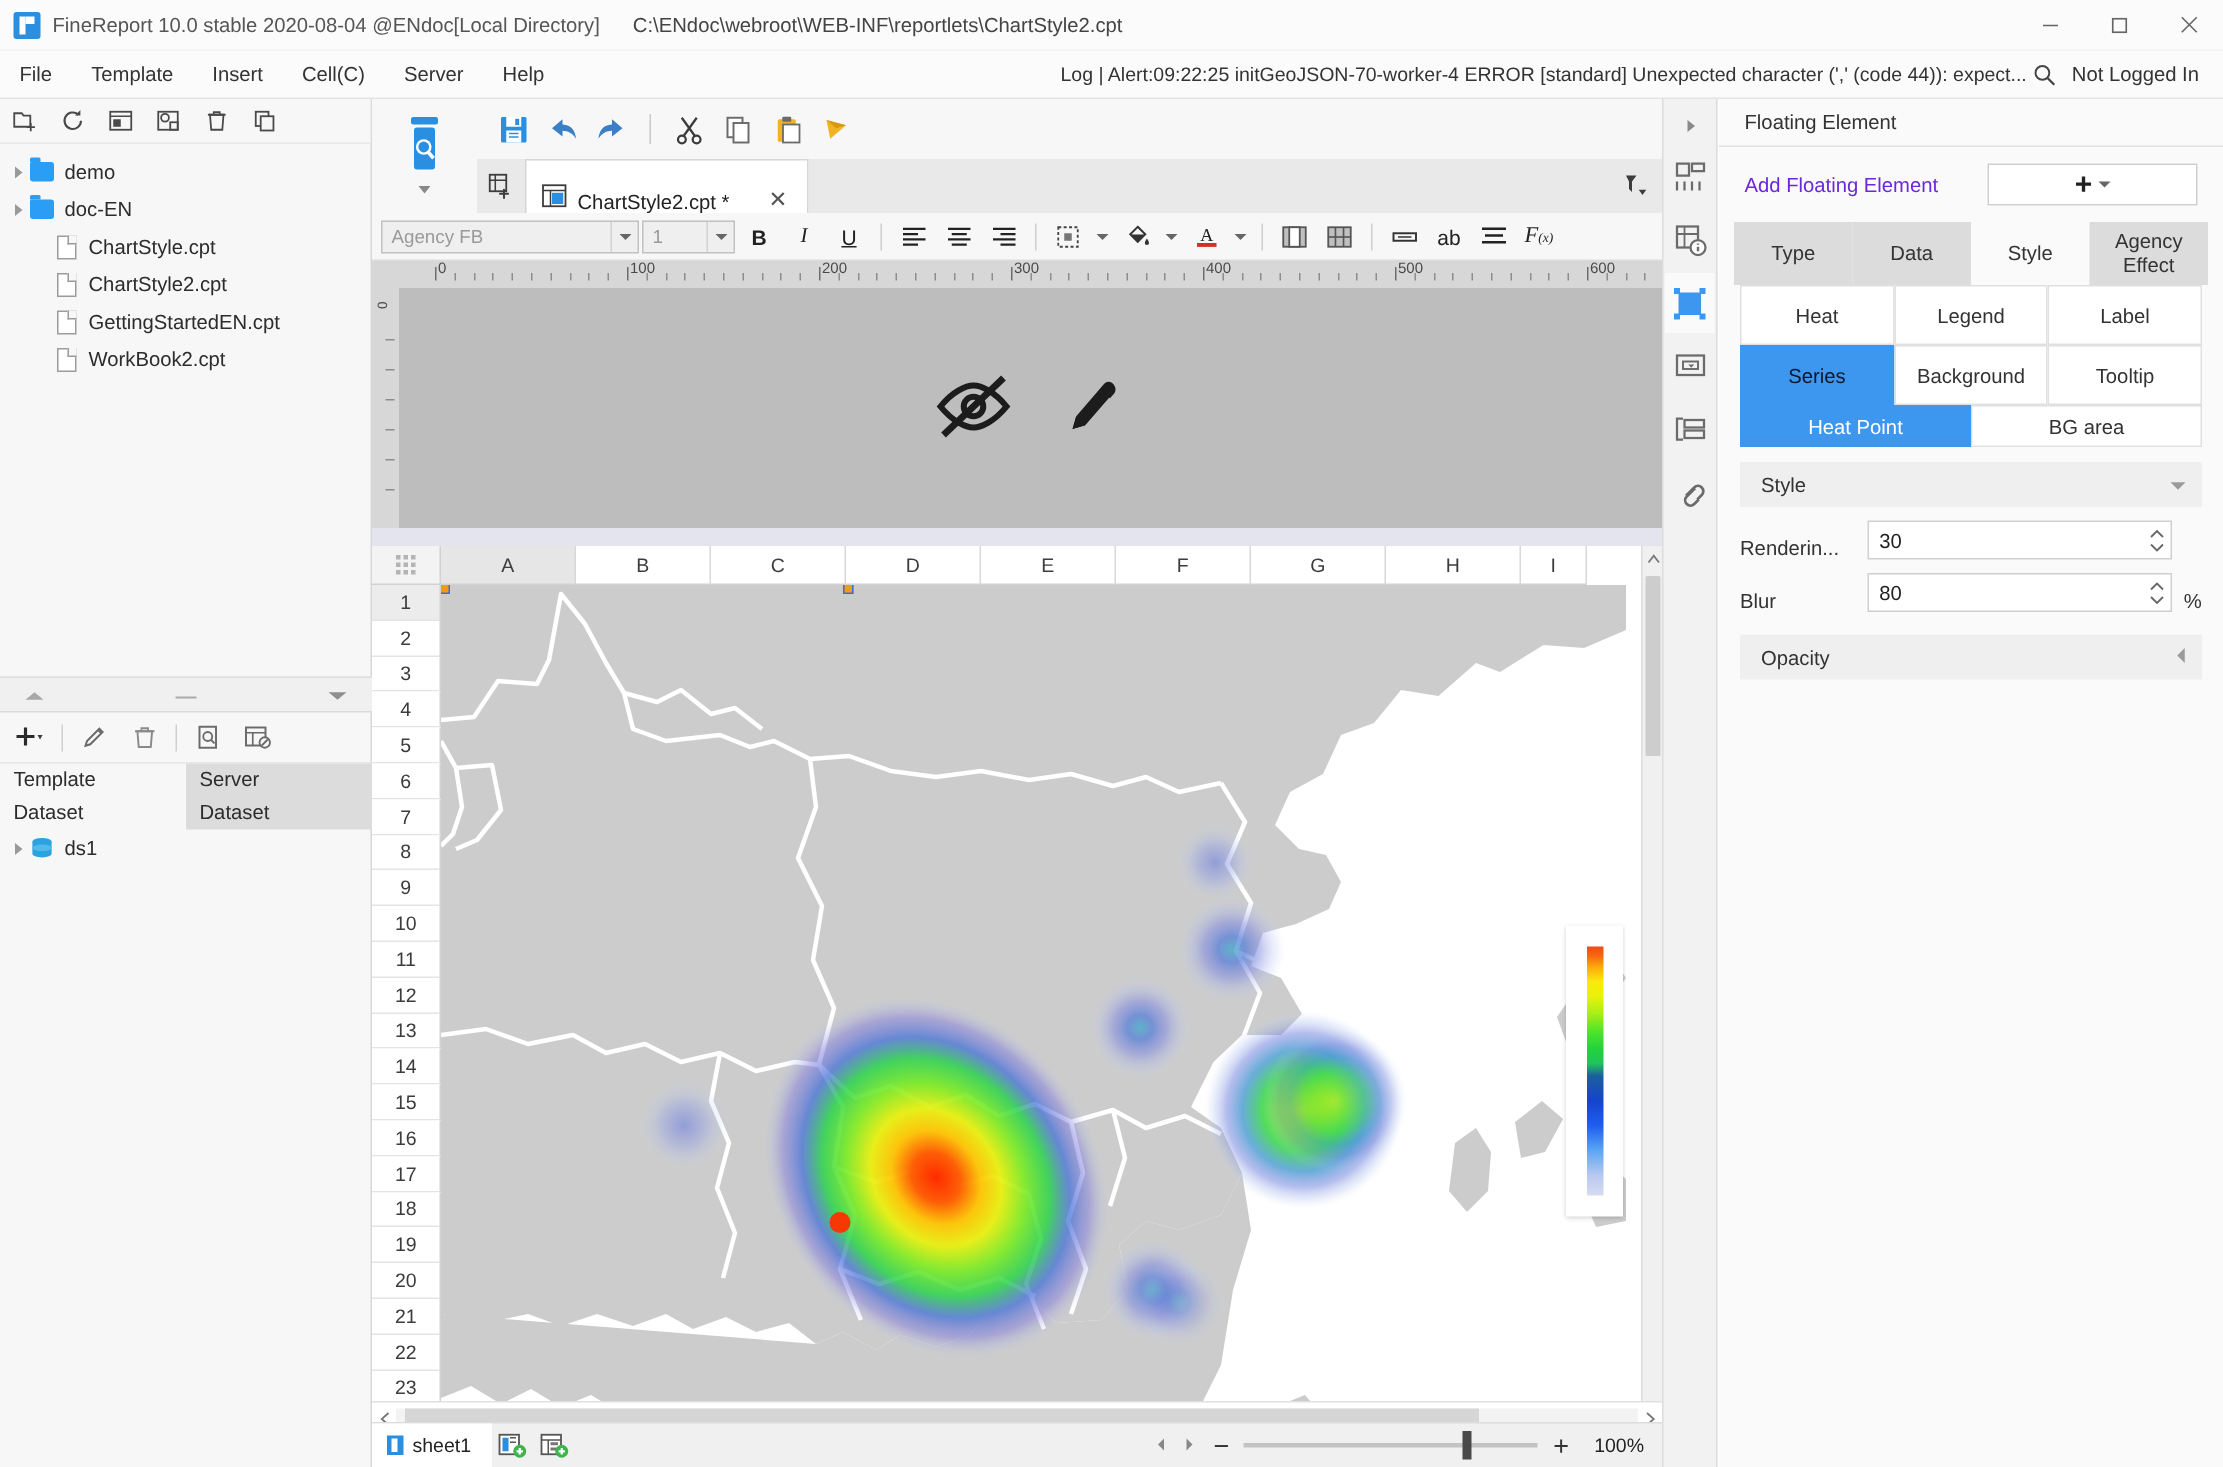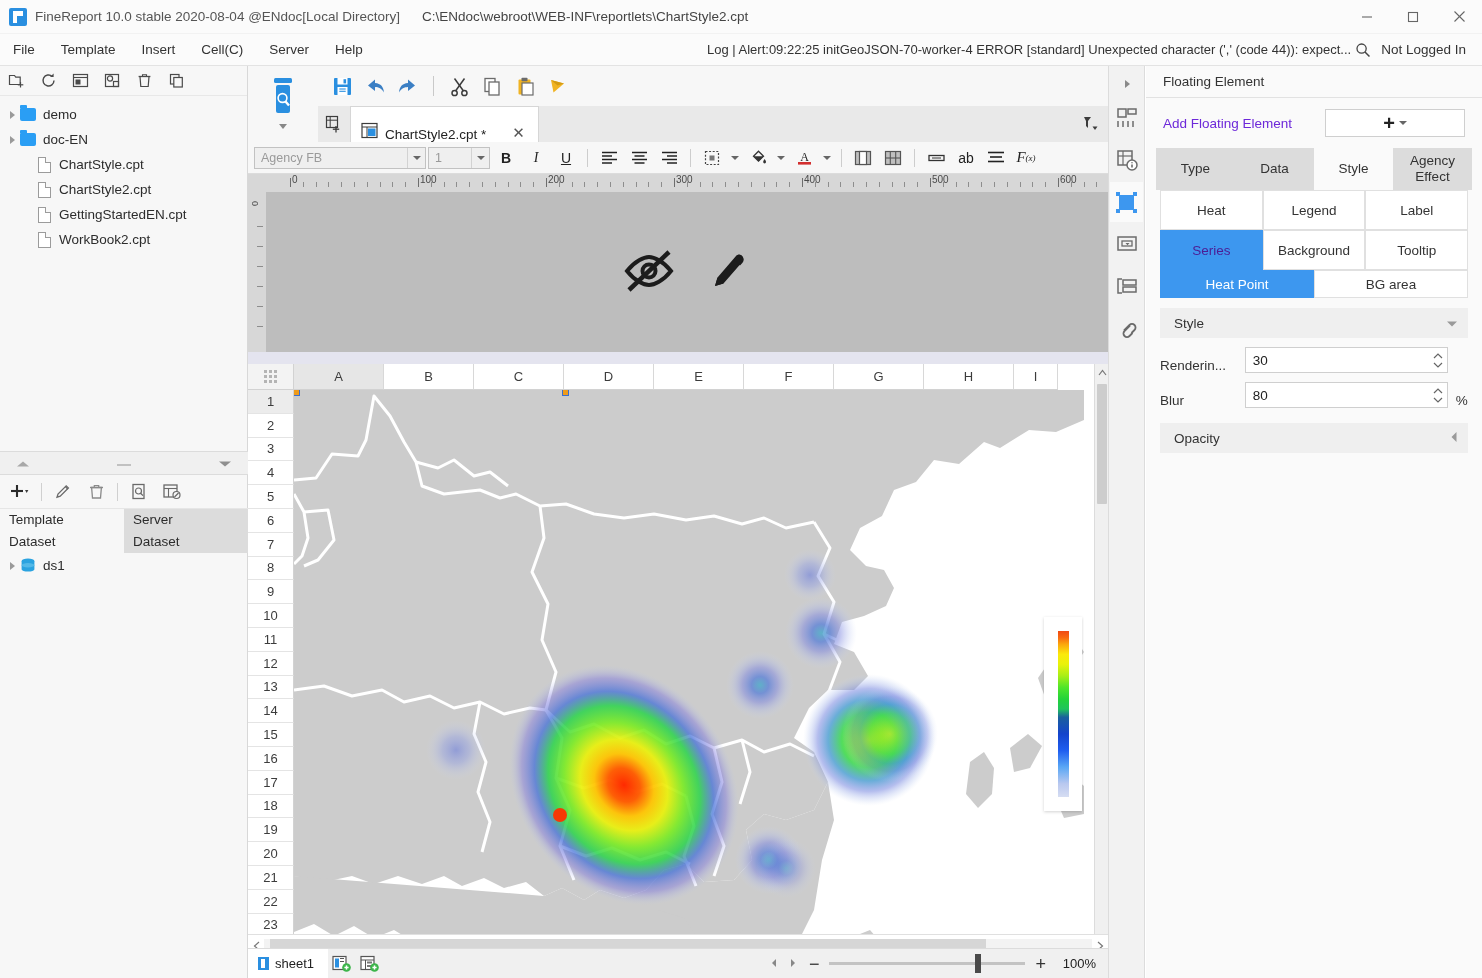--- a/index.html
+++ b/index.html
@@ -310,21 +310,21 @@
     flex: 1; display: flex; align-items: center; justify-content: center; text-align: center;
     font-size: 13.5px; color: #333; background: #dcdcdc; line-height: 1.15; padding: 0 2px;
   }
   .tab4.active { background: #fafafa; }
 
   .tabs3 { display: flex; margin: 0 14px; }
   .tab3 {
     flex: 1; height: 40px; display: flex; align-items: center; justify-content: center;
     font-size: 13.5px; color: #333; background: #fff; border: 1px solid #e0e0e0;
   }
-  .tab3.active { background: #3d97ef; color: #4c1d95; border-color: #3d97ef; }
+  .tab3.active { background: #3d97ef; color: #0f172a; border-color: #3d97ef; }
 
   .tabs2 { display: flex; margin: 0 14px; }
   .tab2 {
     flex: 1; height: 28px; display: flex; align-items: center; justify-content: center;
     font-size: 13.5px; color: #333; background: #fff; border: 1px solid #e0e0e0;
   }
   .tab2.active { background: #3d97ef; color: #fff; border-color: #3d97ef; }
 
   .sec-hdr {
     margin: 10px 14px 0 14px; height: 30px; background: #efefef;

